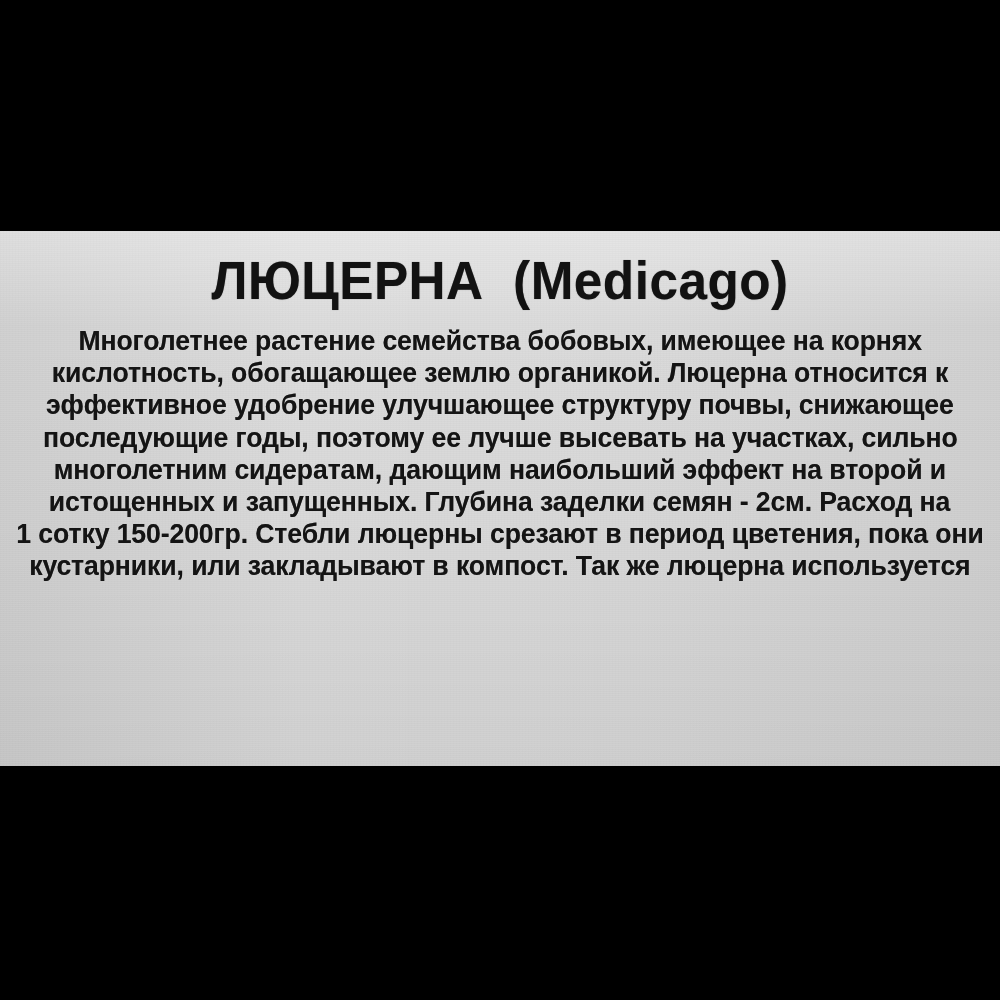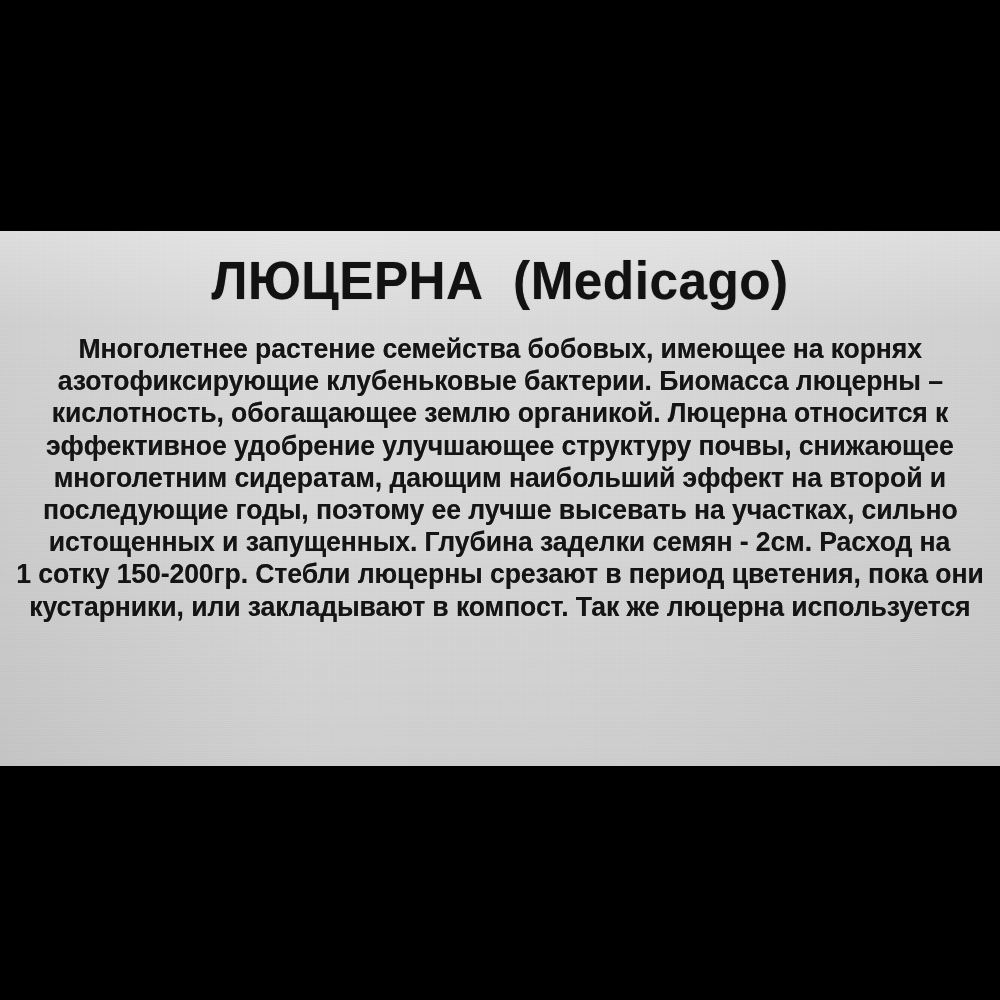--- a/index.html
+++ b/index.html
@@ -74,21 +74,20 @@
     left: 0;
     top: 94px;
     width: 1000px;
     text-align: center;
     color: #141414;
     font-family: "Liberation Sans", "DejaVu Sans", sans-serif;
     font-weight: bold;
     font-size: 27px;
     line-height: 32.2px;
     letter-spacing: -0.1px;
-    margin-top: 8px;
   }
   #label-body .bodyline {
     display: block;
     white-space: pre;
     text-shadow: 0 0 0.6px rgba(0,0,0,0.5);
   }
   
   #label-body .bodyline > span {
     display: inline-block;
     transform: scaleX(0.985);
@@ -103,25 +102,24 @@
   <div class="bar" id="bar-top"></div>
 
   <div id="label-panel">
 
     <div id="grain"></div>
 
     <div id="label-title">ЛЮЦЕРНА  (Medicago)</div>
 
     <div id="label-body">
       <span class="bodyline"><span>Многолетнее растение семейства бобовых, имеющее на корнях</span></span>
-      <span class="bodyline"><span>азотофиксирующие клубеньковые бактерии. Биомасса люцерны –</span></span>
       <span class="bodyline"><span>кислотность, обогащающее землю органикой. Люцерна относится к</span></span>
       <span class="bodyline"><span>эффективное удобрение улучшающее структуру почвы, снижающее</span></span>
+      <span class="bodyline"><span>последующие годы, поэтому ее лучше высевать на участках, сильно</span></span>
       <span class="bodyline"><span>многолетним сидератам, дающим наибольший эффект на второй и</span></span>
-      <span class="bodyline"><span>последующие годы, поэтому ее лучше высевать на участках, сильно</span></span>
       <span class="bodyline"><span>истощенных и запущенных. Глубина заделки семян - 2см. Расход на</span></span>
       <span class="bodyline"><span>1 сотку 150-200гр. Стебли люцерны срезают в период цветения, пока они</span></span>
       <span class="bodyline"><span>кустарники, или закладывают в компост. Так же люцерна используется</span></span>
     </div>
 
   </div>
 
   <div class="bar" id="bar-bottom"></div>
 
 </div>

